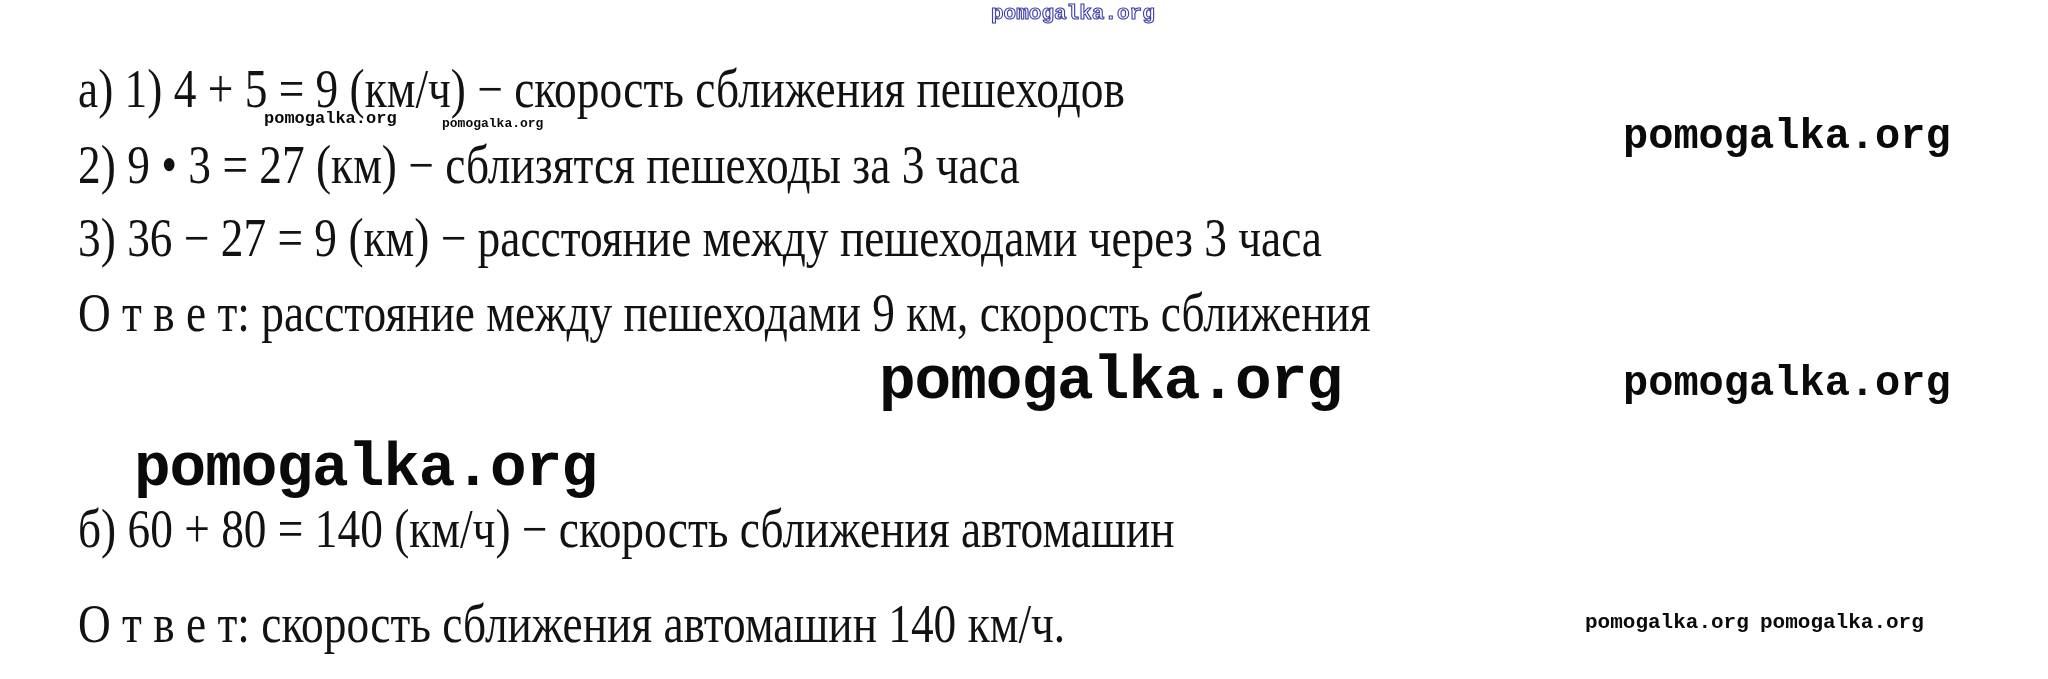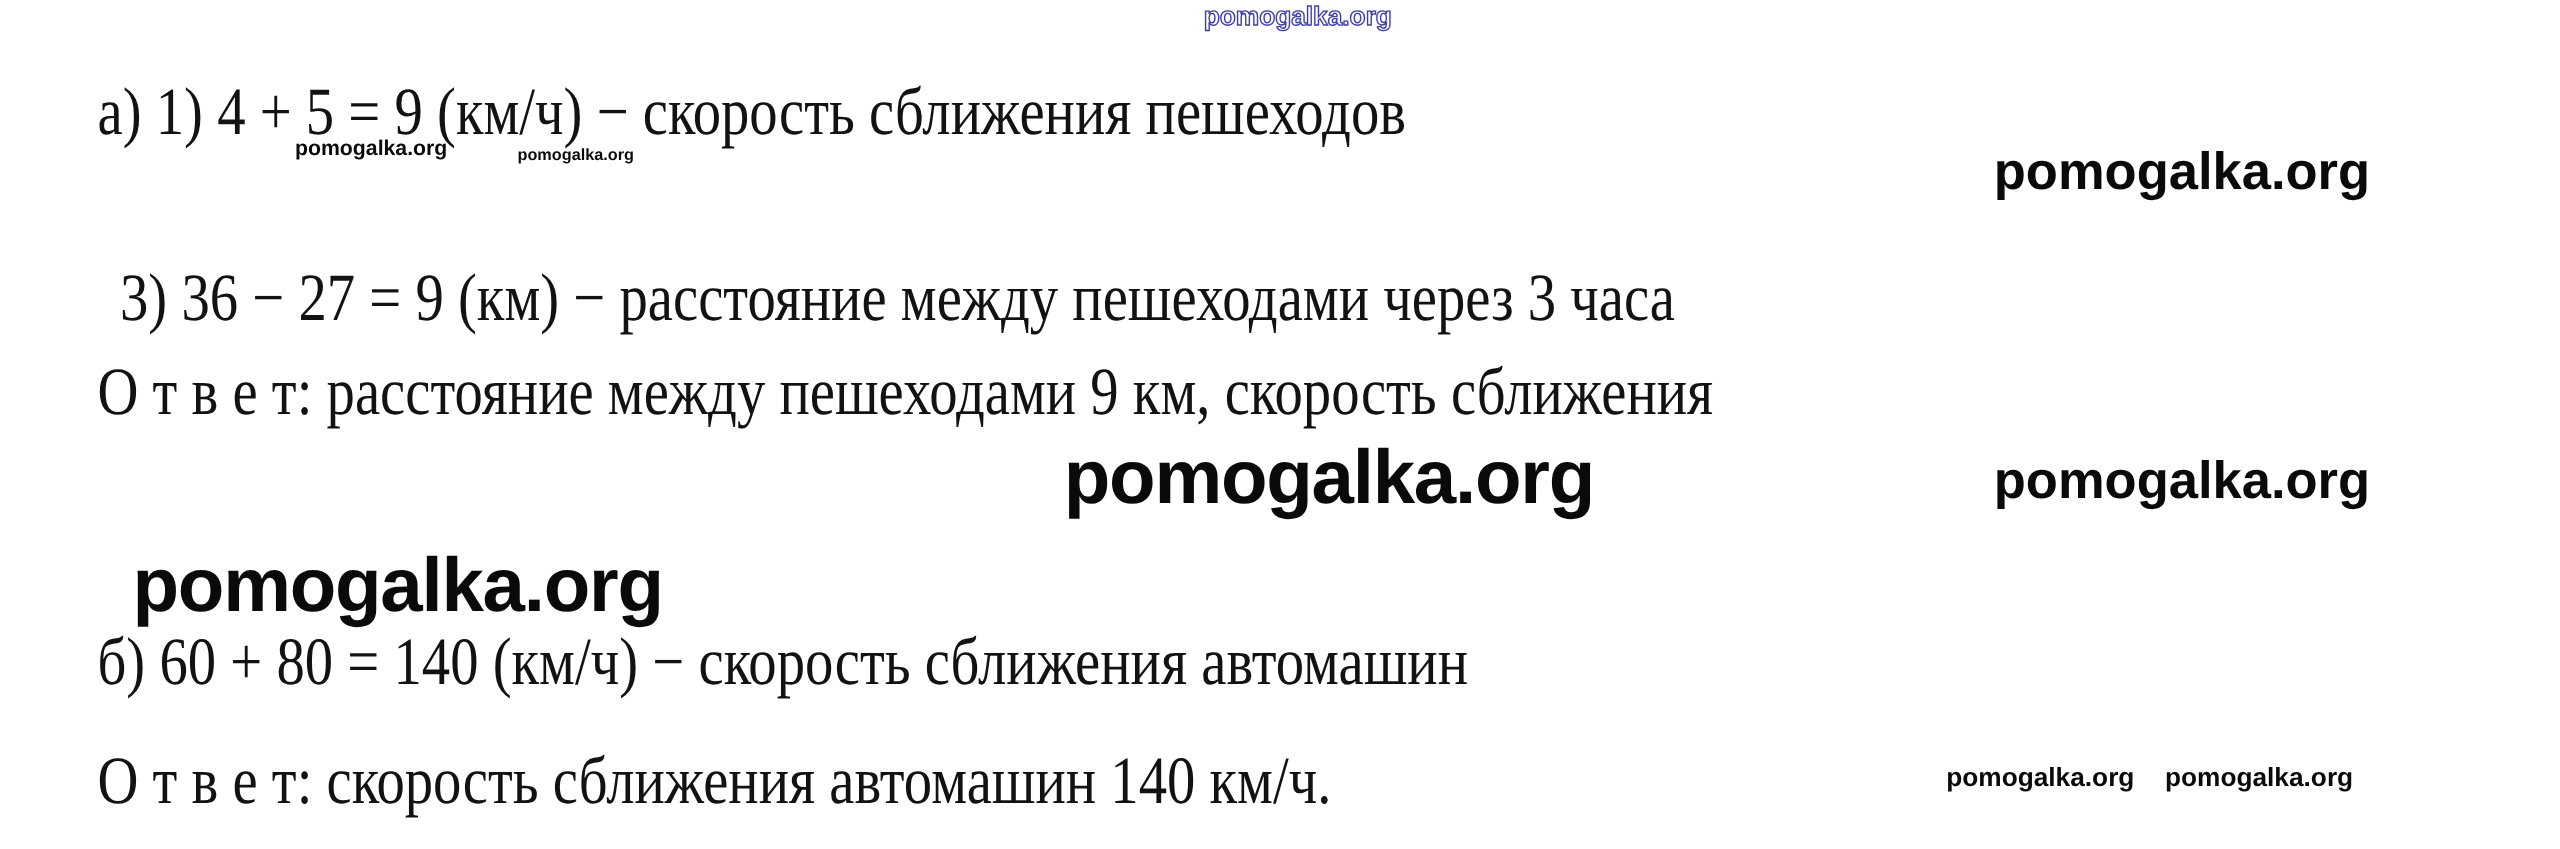--- a/index.html
+++ b/index.html
@@ -19,41 +19,42 @@
     line-height: 1;
     color: #121212;
   }
   .line > span {
     display: inline-block;
     transform: scaleX(0.84);
     transform-origin: 0 50%;
   }
   .wm {
     position: absolute;
-    font-family: Liberation Sans, sans-serif;
+    font-family: Liberation Mono, monospace;
     font-weight: 700;
     white-space: nowrap;
     line-height: 1;
     color: #0a0a0a;
+    margin-left: 28px;
   }
   .wm-big   { font-size: 61px; letter-spacing: -1px; }
   .wm-mid   { font-size: 42px; }
   .wm-small { font-size: 21px; }
   .wm-tiny  { font-size: 17px; }
   .wm-micro { font-size: 13px; }
   .wm-blue-outline {
     font-size: 21px;
     color: #ffffff;
     -webkit-text-stroke: 1.1px #3f3fa8;
     text-shadow: 0 0 1px #8a8ad0;
   }
   
   #line-a1 { left: 78px;  top: 62px;  }
   #line-a2 { left: 78px;  top: 138px; }
-  #line-a3 { left: 96px;  top: 211px; }
+  #line-a3 { left: 78px;  top: 211px; }
   #line-a4 { left: 78px;  top: 286px; }
   #line-a5 { left: 78px;  top: 362px; }
   #line-b1 { left: 78px;  top: 502px; }
   #line-b2 { left: 78px;  top: 573px; margin-top: 24px; }
 
   #wm-top-blue   { left: 963px;  top: 3px;   }
   #wm-under-1    { left: 236px;  top: 110px; }
   #wm-under-2    { left: 414px;  top: 117px; }
   #wm-right-1    { left: 1595px; top: 116px; }
   #wm-center-big { left: 851px;  top: 351px; }
@@ -70,20 +71,23 @@
   <span id="wm-top-blue" class="wm wm-blue-outline">pomogalka.org</span>
 
   <div id="line-a1" class="line">
     <span>а) 1) 4 + 5 = 9 (км/ч) − скорость сближения пешеходов</span>
   </div>
 
   <span id="wm-under-1" class="wm wm-tiny">pomogalka.org</span>
   <span id="wm-under-2" class="wm wm-micro">pomogalka.org</span>
   <span id="wm-right-1" class="wm wm-mid">pomogalka.org</span>
 
+  <div id="line-a2" class="line">
+    <span>2) 9 • 3 = 27 (км) − сблизятся пешеходы за 3 часа</span>
+  </div>
 
   <div id="line-a3" class="line">
     <span>3) 36 − 27 = 9 (км) − расстояние между пешеходами через 3 часа</span>
   </div>
 
   <div id="line-a4" class="line">
     <span>О т в е т: расстояние между пешеходами 9 км, скорость сближения</span>
   </div>
 
 

